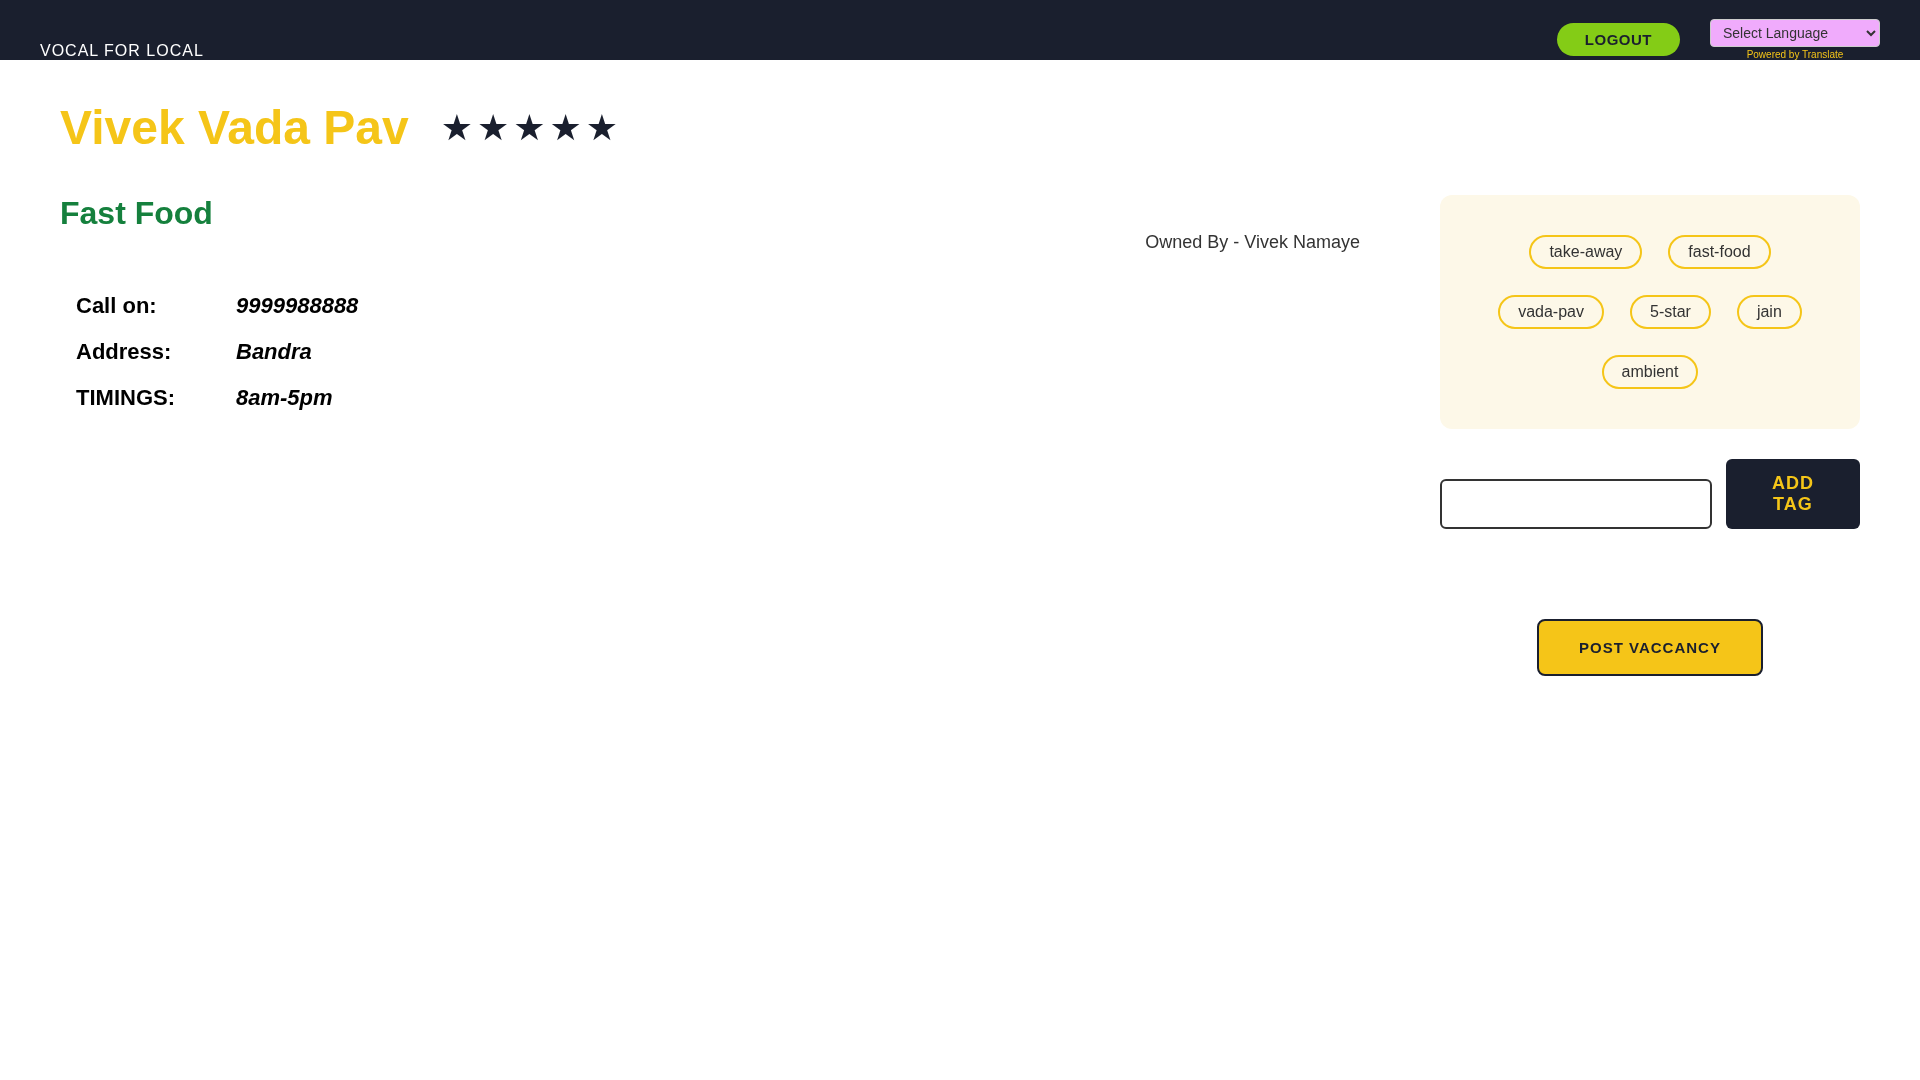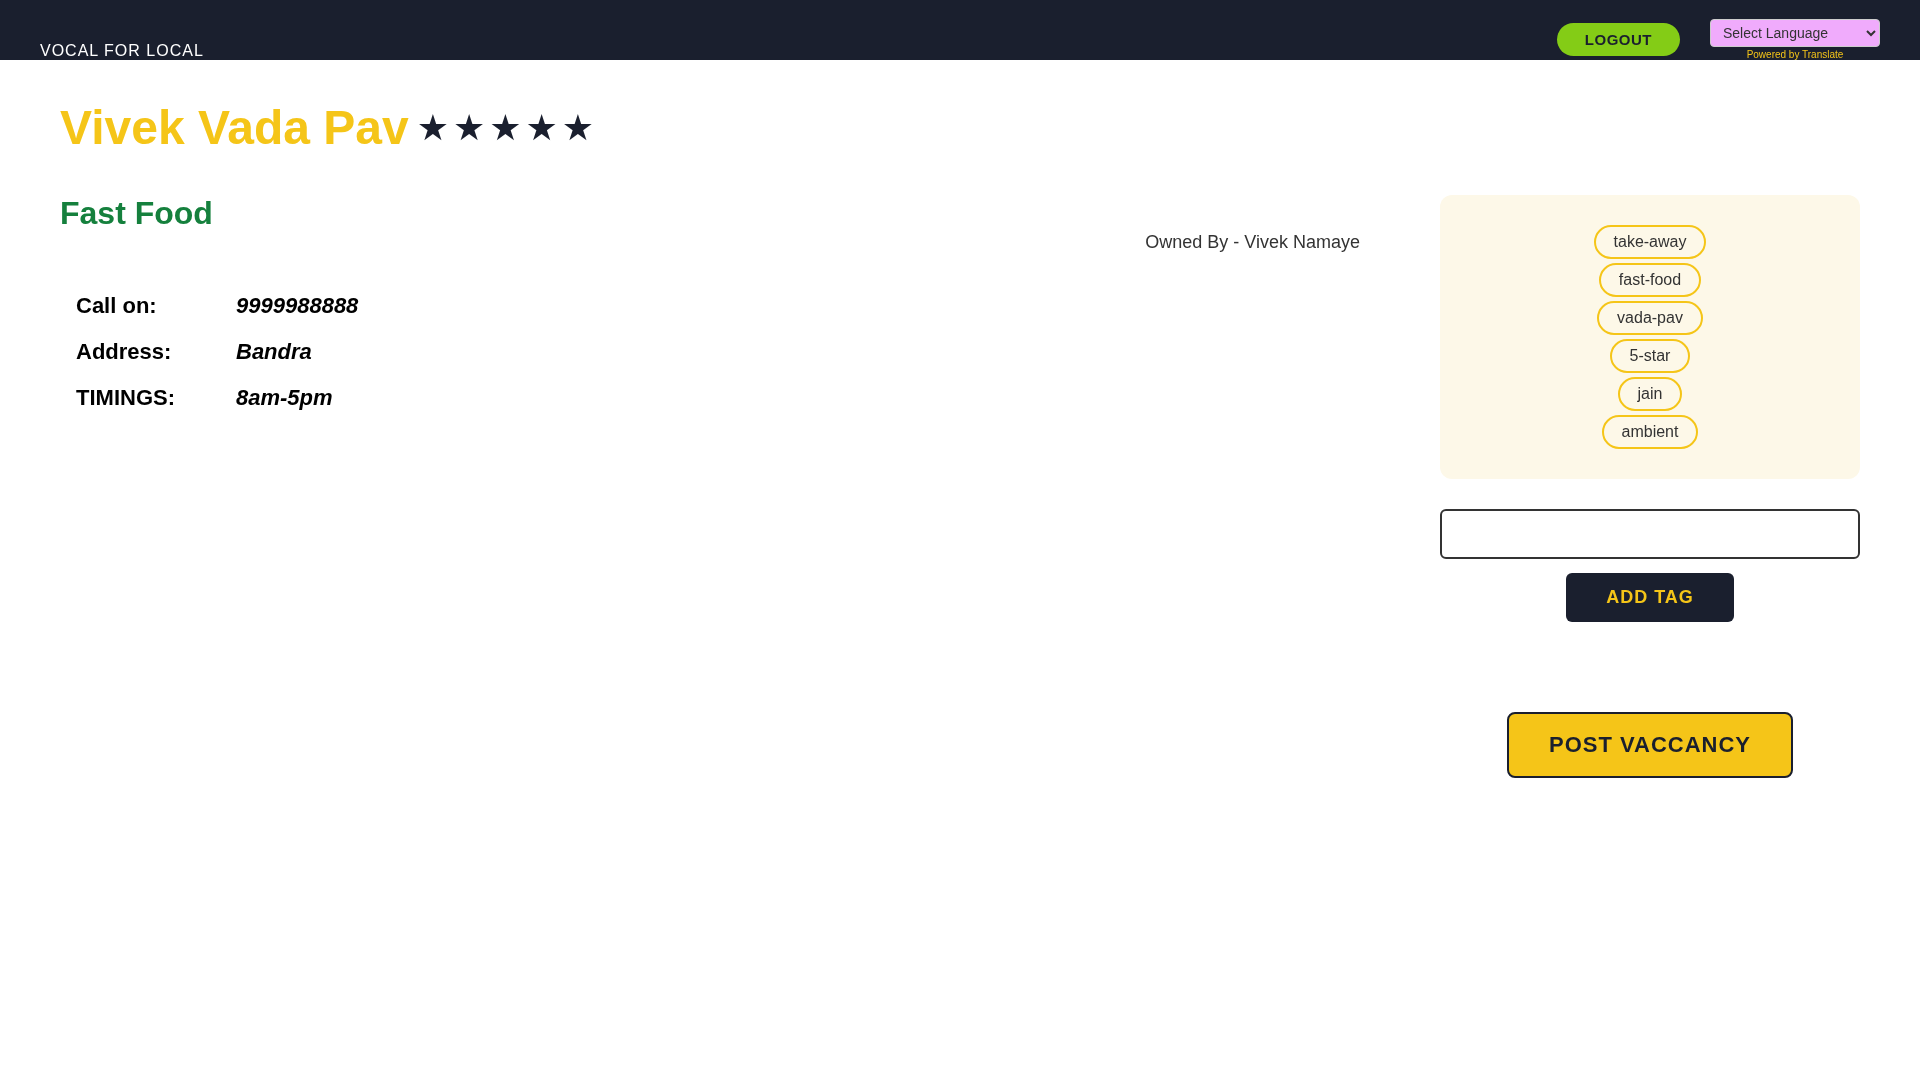--- a/index.html
+++ b/index.html
@@ -80,21 +80,21 @@
 
     
     .main-content {
       padding: 40px 60px;
     }
 
     
     .title-row {
       display: flex;
       align-items: center;
-      gap: 8px;
+      gap: 32px;
       margin-bottom: 40px;
     }
 
     .restaurant-title {
       font-size: 48px;
       font-weight: 700;
       color: #f5c518;
     }
 
     .stars {
@@ -156,43 +156,42 @@
       font-size: 22px;
       font-weight: 700;
       color: #000;
       font-style: italic;
     }
 
     
     .tags-box {
       background: #fdf8e8;
       border-radius: 12px;
-      padding: 30px 24px;
+      padding: 40px 24px;
       display: flex;
       flex-wrap: wrap;
-      gap: 4px;
+      gap: 26px;
       align-items: center;
       justify-content: center;
-      flex-direction: column;
     }
 
     .tag-chip {
       border: 2px solid #f5c518;
       border-radius: 20px;
       padding: 6px 18px;
       font-size: 16px;
       color: #333;
       background: transparent;
       white-space: nowrap;
     }
 
     
     .tag-input-area {
       display: flex;
-      flex-direction: column;
+      flex-direction: row;
       align-items: flex-end;
       gap: 14px;
     }
 
     .tag-input {
       width: 100%;
       height: 50px;
       border: 2px solid #333;
       border-radius: 6px;
       padding: 0 14px;
@@ -219,21 +218,21 @@
       justify-content: center;
       margin-top: 60px;
     }
 
     .post-vacancy-btn {
       background: #f5c518;
       color: #1a1f2e;
       border: 2px solid #1a1f2e;
       border-radius: 8px;
       padding: 18px 40px;
-      font-size: 22px;
+      font-size: 15px;
       font-weight: 700;
       cursor: pointer;
       letter-spacing: 1px;
     }
   </style>
 </head>
 <body>
 
 <header class="header">
   <span class="header-brand">VOCAL FOR LOCAL</span>

